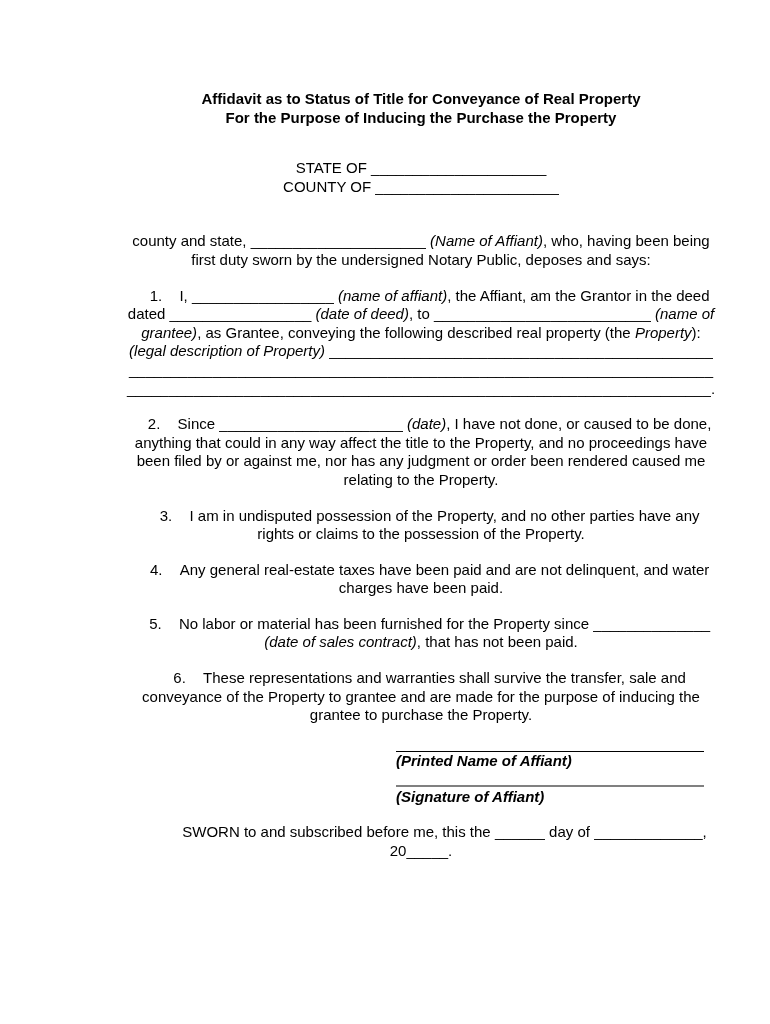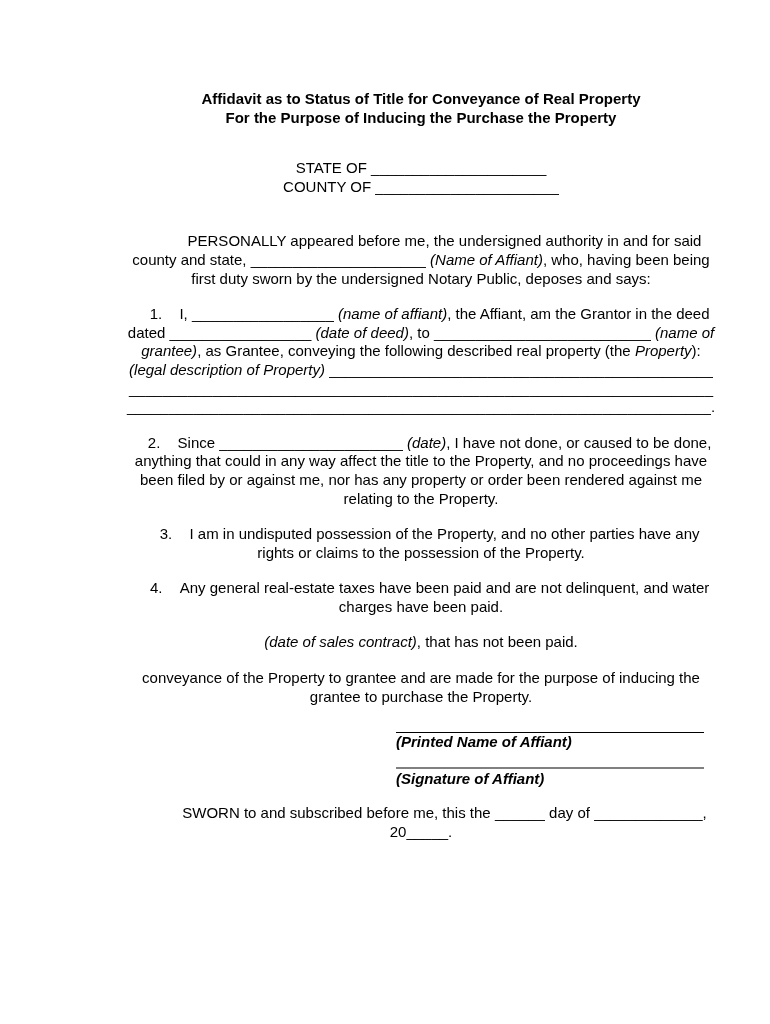--- a/index.html
+++ b/index.html
@@ -41,50 +41,51 @@
     <div class="tline">Affidavit as to Status of Title for Conveyance of Real Property</div>
     <div class="tline">For the Purpose of Inducing the Purchase the Property</div>
   </div>
 
   <div id="blocks-main">
       <div class="block b-jurisdiction-block">
         <div class="tline"><span class="sn">STATE OF _____________________</span></div>
         <div class="tline"><span class="sn">COUNTY OF ______________________</span></div>
       </div>
       <div class="block b-opening-paragraph">
-        <div class="tline"><span class="stab"></span><span class="sn">PERSONALLY appeared before me, the undersigned authority in and for said</span></div>
         <div class="tline"><span class="sn">county and state, _____________________ </span><span class="sbi">(Name of Affiant)</span><span class="sn">, who, having been being</span></div>
         <div class="tline"><span class="sn">first duty sworn by the undersigned Notary Public, deposes and says:</span></div>
       </div>
       <div class="block b-item-1">
         <div class="tline"><span class="snum">1.</span><span class="sn">I, _________________ </span><span class="sbi">(name of affiant)</span><span class="sn">, the Affiant, am the Grantor in the deed</span></div>
         <div class="tline"><span class="sn">dated _________________ </span><span class="sbi">(date of deed)</span><span class="sn">, to __________________________ </span><span class="sbi">(name of</span></div>
         <div class="tline"><span class="sbi">grantee)</span><span class="sn">, as Grantee, conveying the following described real property (the </span><span class="si">Property</span><span class="sn">):</span></div>
         <div class="tline"><span class="sbi">(legal description of Property)</span><span class="sn"> ______________________________________________</span></div>
         <div class="tline"><span class="sn">______________________________________________________________________</span></div>
         <div class="tline"><span class="sn">______________________________________________________________________.</span></div>
       </div>
       <div class="block b-item-2">
         <div class="tline"><span class="snum">2.</span><span class="sn">Since ______________________ </span><span class="sbi">(date)</span><span class="sn">, I have not done, or caused to be done,</span></div>
         <div class="tline"><span class="sn">anything that could in any way affect the title to the Property, and no proceedings have</span></div>
-        <div class="tline"><span class="sn">been filed by or against me, nor has any property or order been rendered against me</span></div>
+        <div class="tline"><span class="sn">been filed by or against me, nor has any judgment or order been rendered caused me</span></div>
         <div class="tline"><span class="sn">relating to the Property.</span></div>
       </div>
       <div class="block b-item-3">
         <div class="tline"><span class="snum">3.</span><span class="sn">I am in undisputed possession of the Property, and no other parties have any</span></div>
         <div class="tline"><span class="sn">rights or claims to the possession of the Property.</span></div>
       </div>
       <div class="block b-item-4">
         <div class="tline"><span class="snum">4.</span><span class="sn">Any general real-estate taxes have been paid and are not delinquent, and water</span></div>
         <div class="tline"><span class="sn">charges have been paid.</span></div>
       </div>
       <div class="block b-item-5">
+        <div class="tline"><span class="snum">5.</span><span class="sn">No labor or material has been furnished for the Property since ______________</span></div>
         <div class="tline"><span class="sbi">(date of sales contract)</span><span class="sn">, that has not been paid.</span></div>
       </div>
       <div class="block b-item-6">
+        <div class="tline"><span class="snum">6.</span><span class="sn">These representations and warranties shall survive the transfer, sale and</span></div>
         <div class="tline"><span class="sn">conveyance of the Property to grantee and are made for the purpose of inducing the</span></div>
         <div class="tline"><span class="sn">grantee to purchase the Property.</span></div>
       </div>
     </div>
 
   <div class="sigblock">
     <div class="sig-rule-1"></div>
     <div class="sig-label">(Printed Name of Affiant)</div>
     <div class="sig-rule-2"></div>
     <div class="sig-label">(Signature of Affiant)</div>

